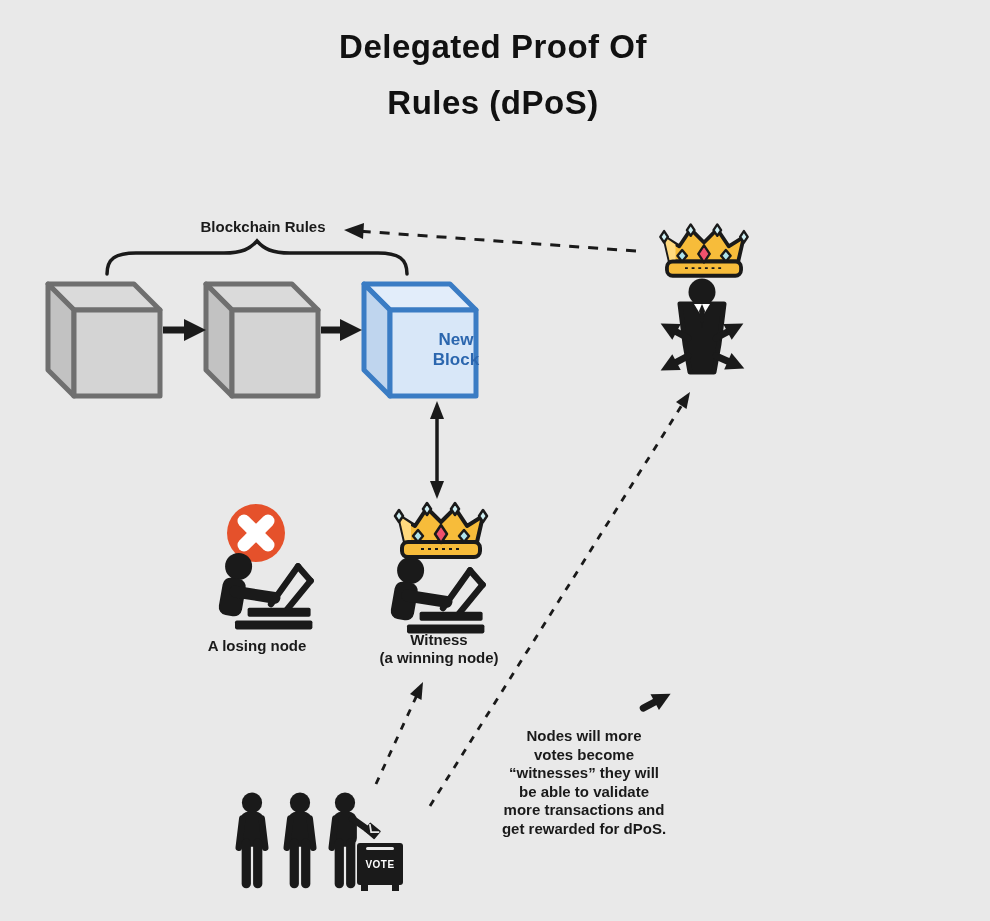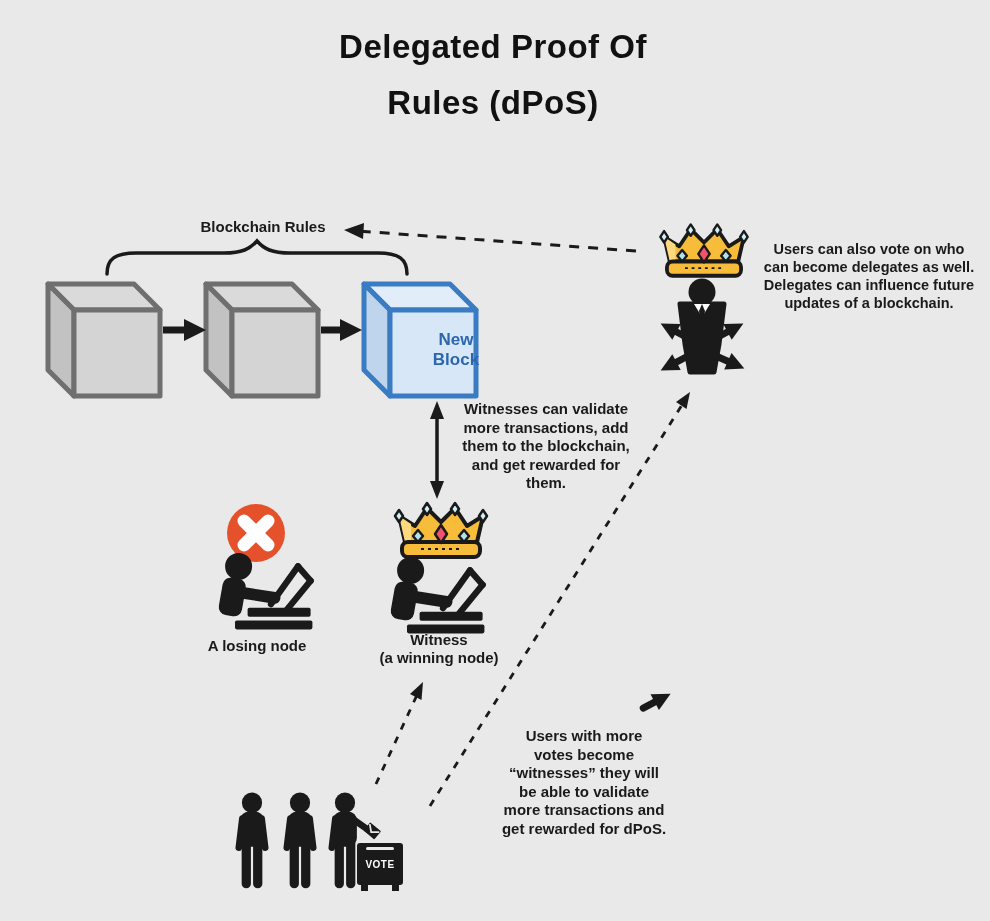--- a/index.html
+++ b/index.html
@@ -198,37 +198,24 @@
     </g>
   </svg>
 
   <div class="txt title-line" style="left:493px;top:28px;">Delegated Proof Of</div>
   <div class="txt title-line" style="left:493px;top:84px;">Rules (dPoS)</div>
 
   <div class="txt small-label" style="left:263px;top:218px;">Blockchain Rules</div>
 
   <div class="txt new-block-label" style="left:456px;top:330px;">New Block</div>
 
-  <div class="note note-15" style="left:546px;top:400px;">
-    <div>Witnesses can validate</div>
-    <div>more transactions, add</div>
-    <div>them to the blockchain,</div>
-    <div>and get rewarded for</div>
-    <div>them.</div>
-  </div>
-
-  <div class="note note-14" style="left:869px;top:240px;">
-    <div>Users can also vote on who</div>
-    <div>can become delegates as well.</div>
-    <div>Delegates can influence future</div>
-    <div>updates of a blockchain.</div>
-  </div>
+
 
   <div class="note note-15" style="left:584px;top:727px;">
-    <div>Users with more</div>
+    <div>Nodes will more</div>
     <div>votes become</div>
     <div>“witnesses” they will</div>
     <div>be able to validate</div>
     <div>more transactions and</div>
     <div>get rewarded for dPoS.</div>
   </div>
 
   <div class="txt small-label" style="left:257px;top:637px;">A losing node</div>
 
   <div class="txt small-label" style="left:439px;top:631px;">Witness</div>

